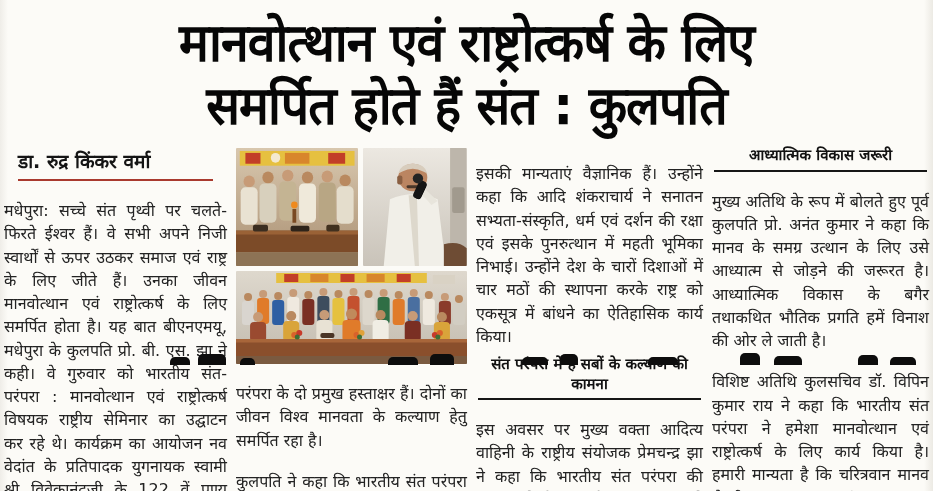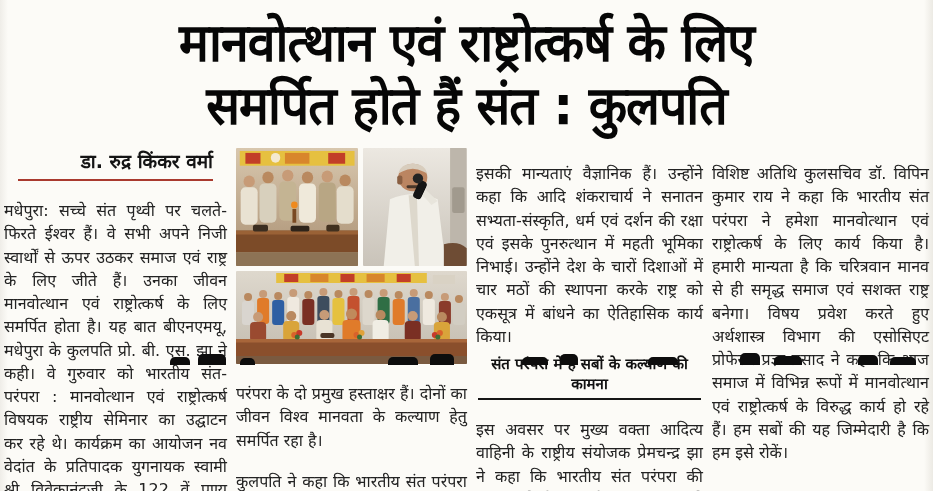--- a/index.html
+++ b/index.html
@@ -21,21 +21,21 @@
 
   
   .cols{ display:flex; gap:9px; padding:6px 4px 0 4px; align-items:flex-start; }
   .col{ min-width:0; }
   .col1{ flex:0 0 223px; }
   .col2{ flex:0 0 231px; }
   .col3{ flex:0 0 227px; }
   .col4{ flex:1; }
 
   .byline{
-    font-size:19px; font-weight:700; text-align:right; color:#141414;
+    font-size:19px; font-weight:700; text-align:left; color:#141414;
     margin:4px 14px 7px 14px; padding-bottom:5px;
     border-bottom:2px solid #a93a2e;
   }
   p.body{
     font-size:16px; line-height:1.455; text-align:justify; color:#232323;margin-top:18px;
   }
   .subhead{
     font-size:15px; font-weight:700; text-align:center; color:#111;
     line-height:1.3; padding-bottom:4px; margin:7px 2px 6px 2px;
     border-bottom:2.5px solid #161616;
@@ -249,20 +249,22 @@
       <p class="body">कुलपति ने कहा कि भारतीय संत परंपरा सनातन है। यह परंपरा सभी धर्मों एवं पंथों के प्रति स्वीकृति का भाव रखता है। यह सनातन एक जीवन दर्शन है।</p>
     </div>
 
     <div class="col col3">
       <p class="body">इसकी मान्यताएं वैज्ञानिक हैं। उन्होंने कहा कि आदि शंकराचार्य ने सनातन सभ्यता-संस्कृति, धर्म एवं दर्शन की रक्षा एवं इसके पुनरुत्थान में महती भूमिका निभाई। उन्होंने देश के चारों दिशाओं में चार मठों की स्थापना करके राष्ट्र को एकसूत्र में बांधने का ऐतिहासिक कार्य किया।</p>
       <div class="subhead">संत परंपरा में है सबों के कल्याण की कामना</div>
       <p class="body">इस अवसर पर मुख्य वक्ता आदित्य वाहिनी के राष्ट्रीय संयोजक प्रेमचन्द्र झा ने कहा कि भारतीय संत परंपरा की मान्यता है कि संपूर्ण चराचर जगत में एक ही ईश्वर का वास है। इसमें सभी जीवों के कल्याण की कामना की गई है। इसमें अपने स्वार्थ को छोड़कर समाज, राष्ट्र एवं विश्व के लिए जीने का आदर्श प्रस्तुत किया गया है। उन्होंने बताया कि शंकराचार्य स्वामी निश्चलानंद सरस्वतीजी बिहार के ही मधुबनी जिले के निवासी हैं। इन्होंने धर्म, समाज, संस्कृति, दर्शन, विज्ञान आदि विषयों को केंद्र में रखकर दो सौ से अधिक ग्रंथों की रचना की है।</p>
     </div>
 
     <div class="col col4">
+      <div class="subhead first">आध्यात्मिक विकास जरूरी</div>
+      <p class="body">मुख्य अतिथि के रूप में बोलते हुए पूर्व कुलपति प्रो. अनंत कुमार ने कहा कि मानव के समग्र उत्थान के लिए उसे आध्यात्म से जोड़ने की जरूरत है। आध्यात्मिक विकास के बगैर तथाकथित भौतिक प्रगति हमें विनाश की ओर ले जाती है।</p>
       <p class="body">विशिष्ट अतिथि कुलसचिव डॉ. विपिन कुमार राय ने कहा कि भारतीय संत परंपरा ने हमेशा मानवोत्थान एवं राष्ट्रोत्कर्ष के लिए कार्य किया है। हमारी मान्यता है कि चरित्रवान मानव से ही समृद्ध समाज एवं सशक्त राष्ट्र बनेगा। विषय प्रवेश करते हुए अर्थशास्त्र विभाग की एसोसिएट प्रोफेसर प्रज्ञा प्रसाद ने कहा कि आज समाज में विभिन्न रूपों में मानवोत्थान एवं राष्ट्रोत्कर्ष के विरुद्ध कार्य हो रहे हैं। हम सबों की यह जिम्मेदारी है कि हम इसे रोकें।</p>
     </div>
 
   </div>
 
   <div class="cutoff">
     <i></i>
       <i></i>
       <i></i>
       <i></i>

